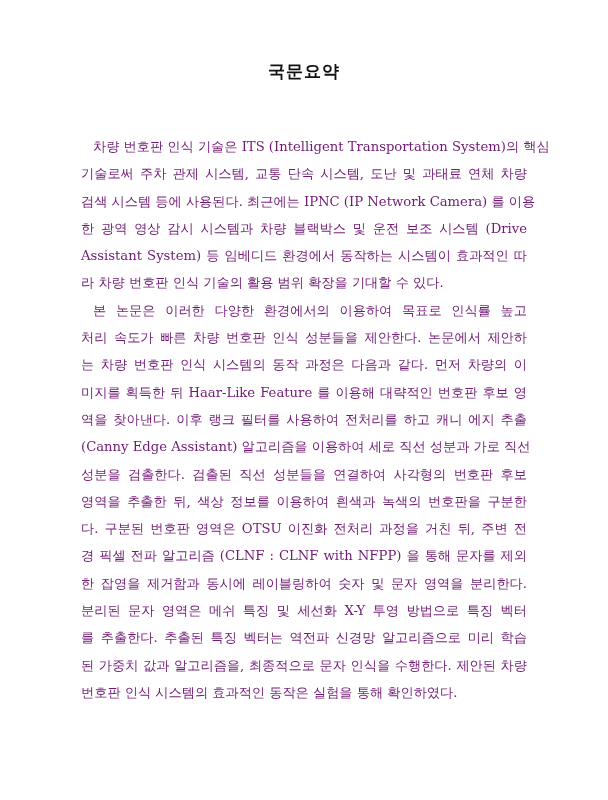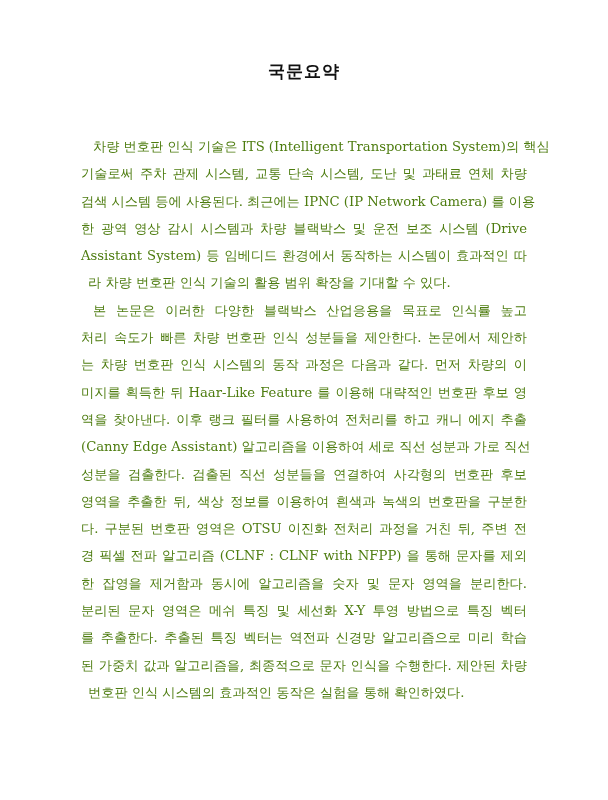--- a/index.html
+++ b/index.html
@@ -40,56 +40,55 @@
       left: 81px;
       width: 446px;
     }
     .line {
       height: 27.3px;
       line-height: 27.3px;
       font-size: 13.2px;
       white-space: nowrap;
       text-align: justify;
       text-align-last: justify;
-      color: #4d7c0f;
+      color: #701a75;
     }
     .line.indent {
       padding-left: 12px;
     }
     .line.last {
       text-align-last: left;
-      margin-left: 7px;
     }
   </style>
 </head>
 <body>
 
 <div class="page">
   <div class="title">국문요약</div>
 
   <div class="body">
     <div class="paragraph">
       <div class="line indent">차량 번호판 인식 기술은 ITS (Intelligent Transportation System)의 핵심</div>
       <div class="line">기술로써 주차 관제 시스템, 교통 단속 시스템, 도난 및 과태료 연체 차량</div>
       <div class="line">검색 시스템 등에 사용된다. 최근에는 IPNC (IP Network Camera) 를 이용</div>
       <div class="line">한 광역 영상 감시 시스템과 차량 블랙박스 및 운전 보조 시스템 (Drive</div>
       <div class="line">Assistant System) 등 임베디드 환경에서 동작하는 시스템이 효과적인 따</div>
       <div class="line last">라 차량 번호판 인식 기술의 활용 범위 확장을 기대할 수 있다.</div>
     </div>
     <div class="paragraph">
-      <div class="line indent">본 논문은 이러한 다양한 블랙박스 산업응용을 목표로 인식률 높고</div>
+      <div class="line indent">본 논문은 이러한 다양한 환경에서의 이용하여 목표로 인식률 높고</div>
       <div class="line">처리 속도가 빠른 차량 번호판 인식 성분들을 제안한다. 논문에서 제안하</div>
       <div class="line">는 차량 번호판 인식 시스템의 동작 과정은 다음과 같다. 먼저 차량의 이</div>
       <div class="line">미지를 획득한 뒤 Haar-Like Feature 를 이용해 대략적인 번호판 후보 영</div>
       <div class="line">역을 찾아낸다. 이후 랭크 필터를 사용하여 전처리를 하고 캐니 에지 추출</div>
       <div class="line">(Canny Edge Assistant) 알고리즘을 이용하여 세로 직선 성분과 가로 직선</div>
       <div class="line">성분을 검출한다. 검출된 직선 성분들을 연결하여 사각형의 번호판 후보</div>
       <div class="line">영역을 추출한 뒤, 색상 정보를 이용하여 흰색과 녹색의 번호판을 구분한</div>
       <div class="line">다. 구분된 번호판 영역은 OTSU 이진화 전처리 과정을 거친 뒤, 주변 전</div>
       <div class="line">경 픽셀 전파 알고리즘 (CLNF : CLNF with NFPP) 을 통해 문자를 제외</div>
-      <div class="line">한 잡영을 제거함과 동시에 알고리즘을 숫자 및 문자 영역을 분리한다.</div>
+      <div class="line">한 잡영을 제거함과 동시에 레이블링하여 숫자 및 문자 영역을 분리한다.</div>
       <div class="line">분리된 문자 영역은 메쉬 특징 및 세선화 X-Y 투영 방법으로 특징 벡터</div>
       <div class="line">를 추출한다. 추출된 특징 벡터는 역전파 신경망 알고리즘으로 미리 학습</div>
       <div class="line">된 가중치 값과 알고리즘을, 최종적으로 문자 인식을 수행한다. 제안된 차량</div>
       <div class="line last">번호판 인식 시스템의 효과적인 동작은 실험을 통해 확인하였다.</div>
     </div>
   </div>
 </div>
 
 </body></html>

